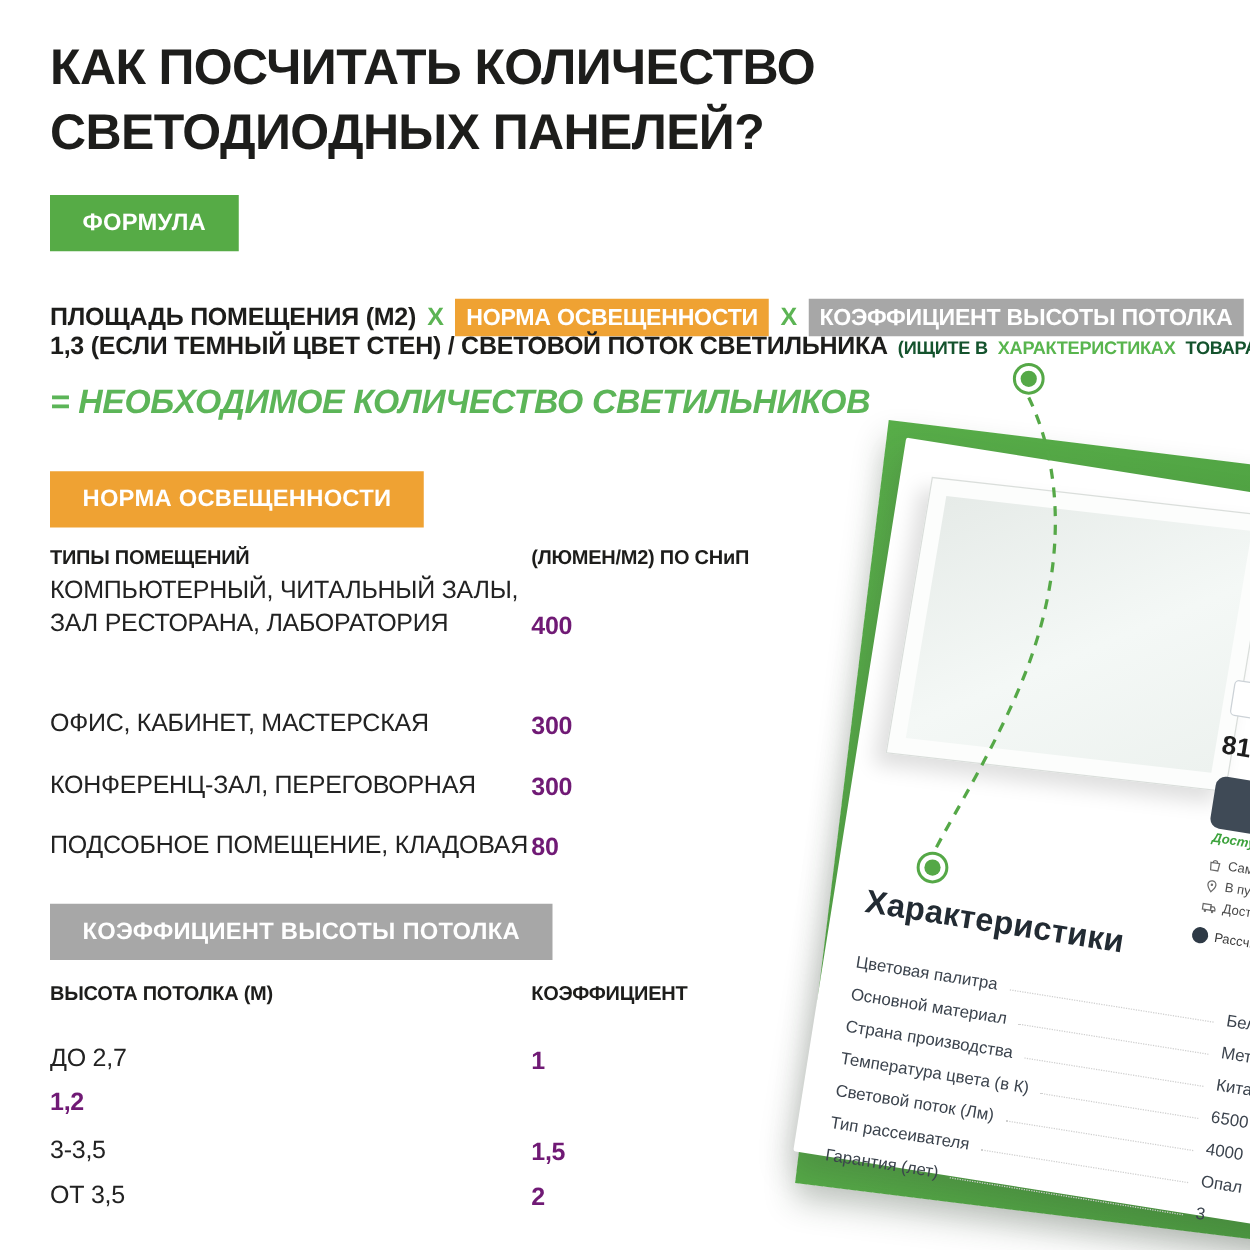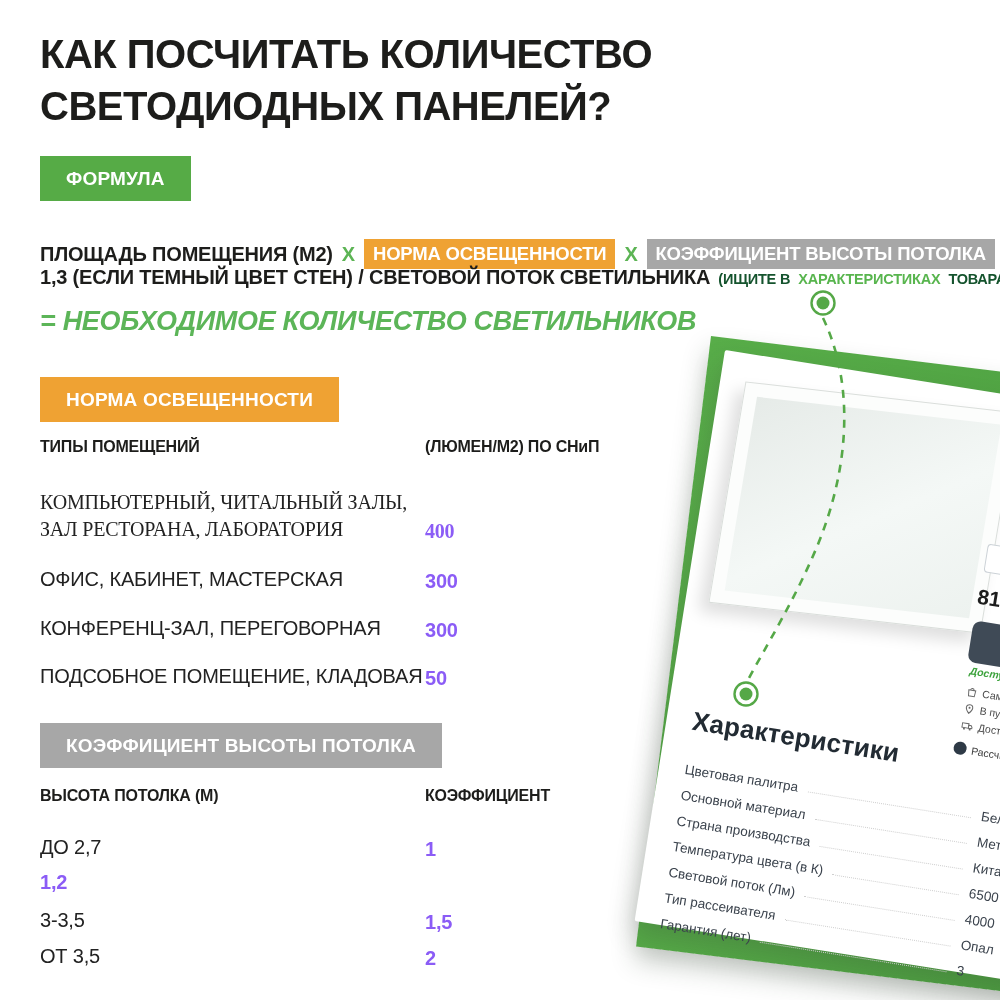--- a/index.html
+++ b/index.html
@@ -47,22 +47,22 @@
   .tbl-header{
     left:40px;width:620px;display:flex;
     font-size:16px;font-weight:800;letter-spacing:-.2px;
   }
   .tbl-header .c1{width:385px;}
   .tbl-row{
     left:40px;width:620px;display:flex;align-items:flex-end;
     font-size:20px;letter-spacing:-.2px;color:#222;
   }
   .tbl-row .c1{width:385px;font-weight:500;line-height:27px;}
-  .tbl-row .c2{font-weight:800;color:#8b5cf6;}
-  .hdr1{top:438px;} .r1{top:489px;font-family:Liberation Serif, serif;} .r2{top:566px;} .r3{top:615px;} .r4{top:663px;}
+  .tbl-row .c2{font-weight:800;color:#701a75;}
+  .hdr1{top:438px;} .r1{top:459px;} .r2{top:566px;} .r3{top:615px;} .r4{top:663px;}
   .hdr2{top:787px;} .q1{top:834px;} .q2{top:871px;} .q3{top:907px;} .q4{top:943px;}
 
   
   .green-sheet{
     left:711px;top:336px;width:470px;height:615px;
     background:linear-gradient(100deg,#58ad49 0%,#4c9e40 100%);
     transform:rotate(7deg);transform-origin:top left;
     box-shadow:0 14px 24px rgba(40,60,40,.25);
     z-index:5;
   }
@@ -166,21 +166,21 @@
 <div class="abs tbl-row r2">
   <div class="c1">ОФИС, КАБИНЕТ, МАСТЕРСКАЯ</div>
   <div class="c2">300</div>
 </div>
 <div class="abs tbl-row r3">
   <div class="c1">КОНФЕРЕНЦ-ЗАЛ, ПЕРЕГОВОРНАЯ</div>
   <div class="c2">300</div>
 </div>
 <div class="abs tbl-row r4">
   <div class="c1">ПОДСОБНОЕ ПОМЕЩЕНИЕ, КЛАДОВАЯ</div>
-  <div class="c2">50</div>
+  <div class="c2">80</div>
 </div>
 
 <div class="abs badge badge-gray">КОЭФФИЦИЕНТ ВЫСОТЫ ПОТОЛКА</div>
 
 <div class="abs tbl-header hdr2">
   <div class="c1">ВЫСОТА ПОТОЛКА (М)</div>
   <div class="c2">КОЭФФИЦИЕНТ</div>
 </div>
 <div class="abs tbl-row q1">
   <div class="c1">ДО 2,7</div>

